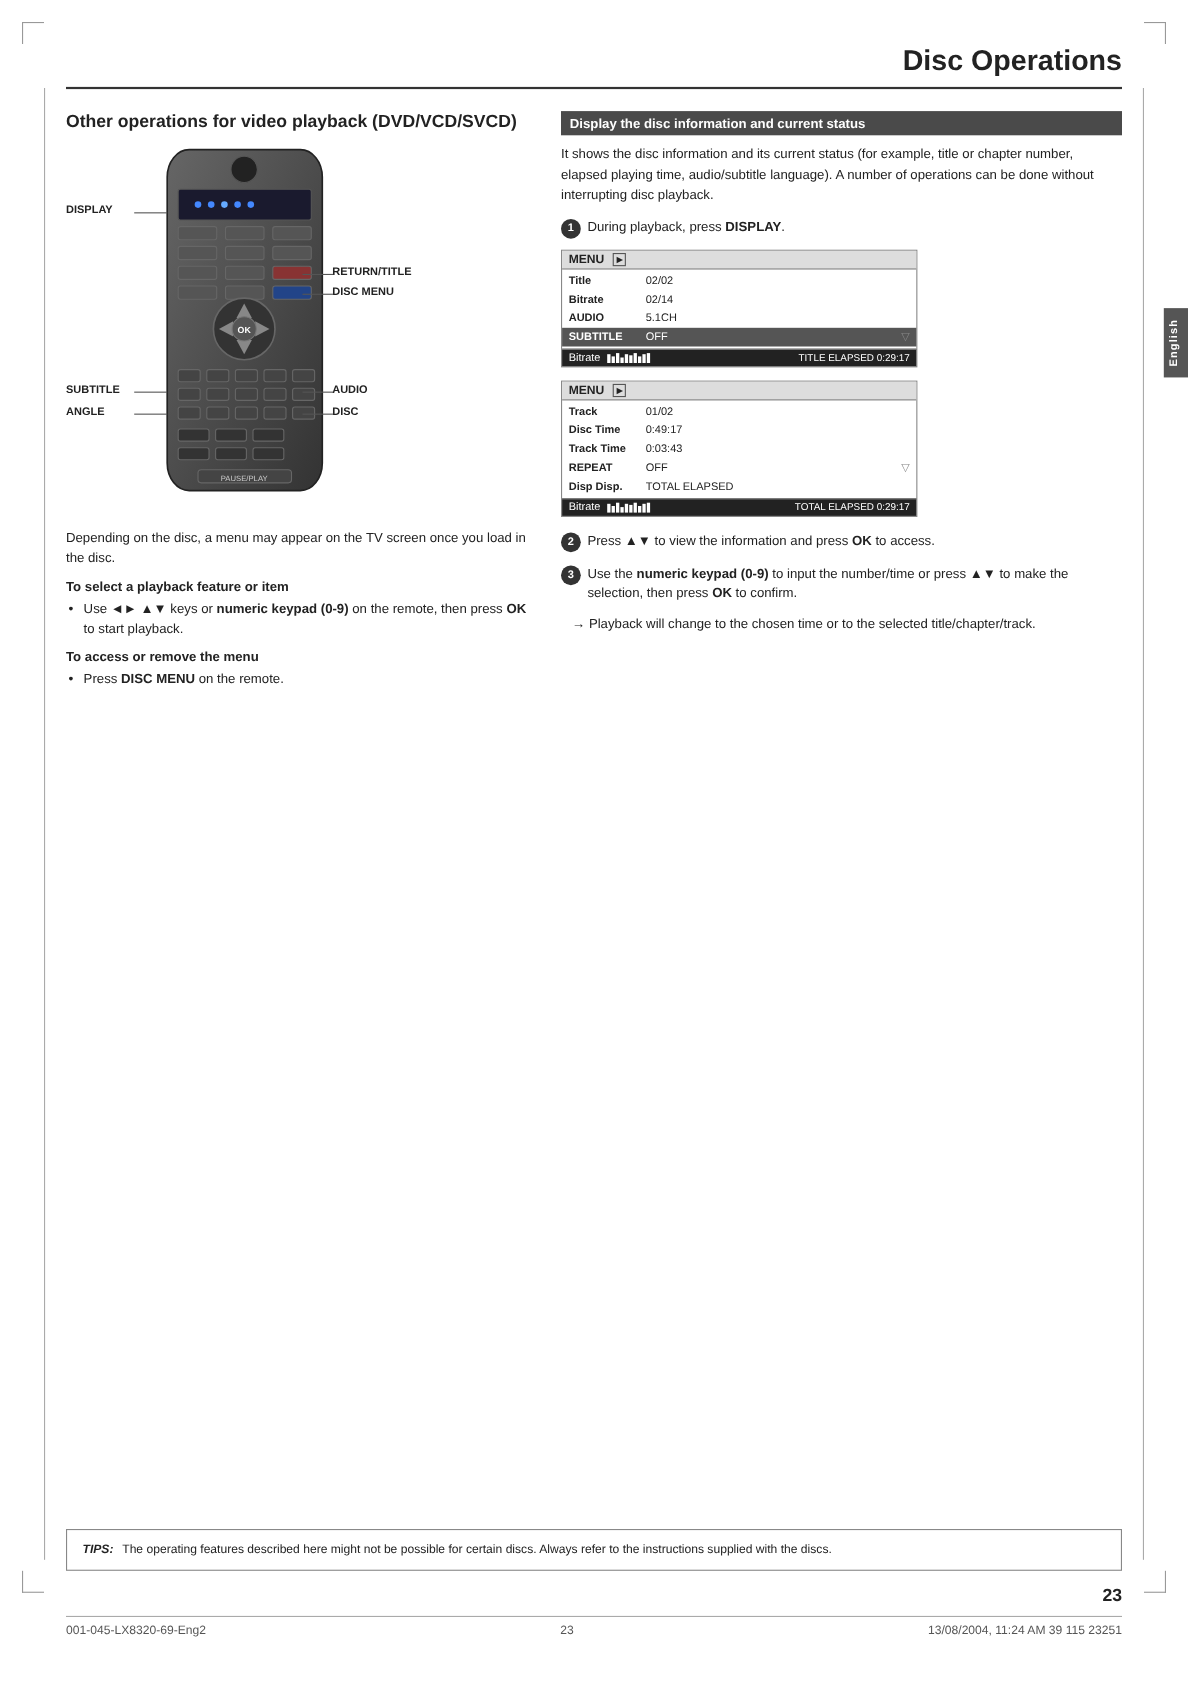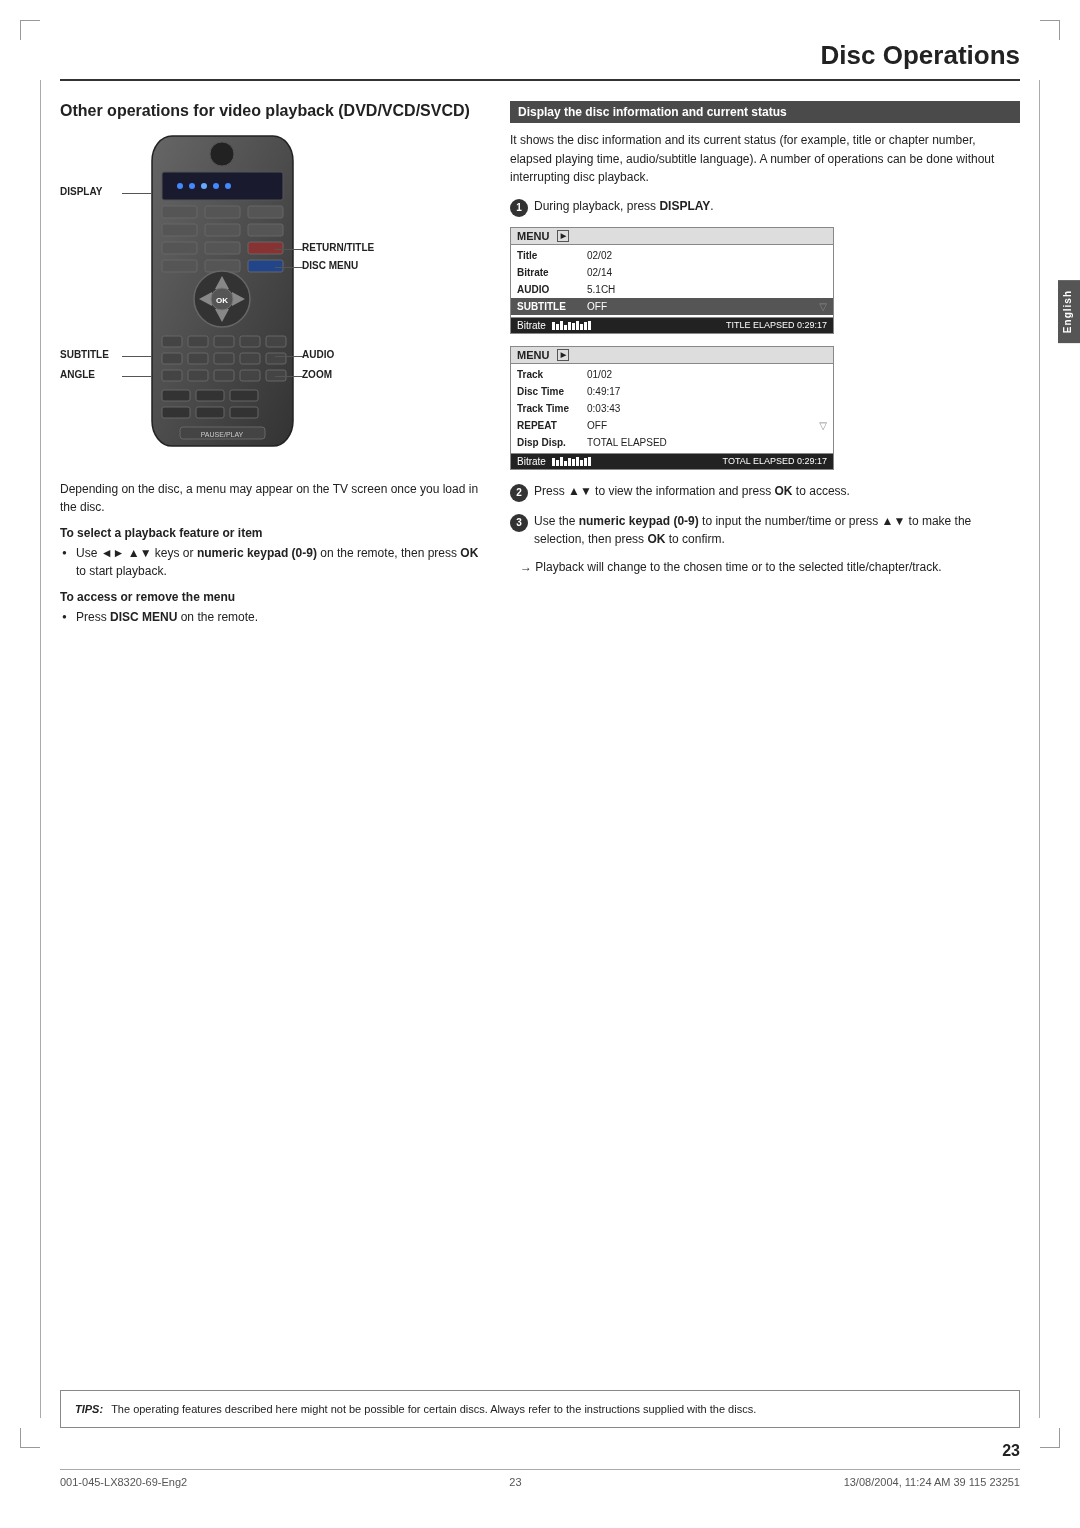--- a/index.html
+++ b/index.html
@@ -454,21 +454,21 @@
 
         <div class="remote-label-ext" style="left:0; top:215px;">SUBTITLE</div>
         <div class="label-line-h" style="left:62px; top:222px; width:30px;"></div>
 
         <div class="remote-label-ext" style="left:242px; top:215px;">AUDIO</div>
         <div class="label-line-h" style="left:215px; top:222px; width:28px;"></div>
 
         <div class="remote-label-ext" style="left:0; top:235px;">ANGLE</div>
         <div class="label-line-h" style="left:62px; top:242px; width:30px;"></div>
 
-        <div class="remote-label-ext" style="left:242px; top:235px;">ZOOM</div>
+        <div class="remote-label-ext" style="left:242px; top:235px;">DISC</div>
         <div class="label-line-h" style="left:215px; top:242px; width:28px;"></div>
       </div>
 
       <div class="disc-menu-section">
         <p>Depending on the disc, a menu may appear on the TV screen once you load in the disc.</p>
 
         <div class="instruction-title">To select a playback feature or item</div>
         <div class="bullet-item">
           Use ◄► ▲▼ keys or <strong>numeric keypad (0-9)</strong> on the remote, then press <strong>OK</strong> to start playback.
         </div>

